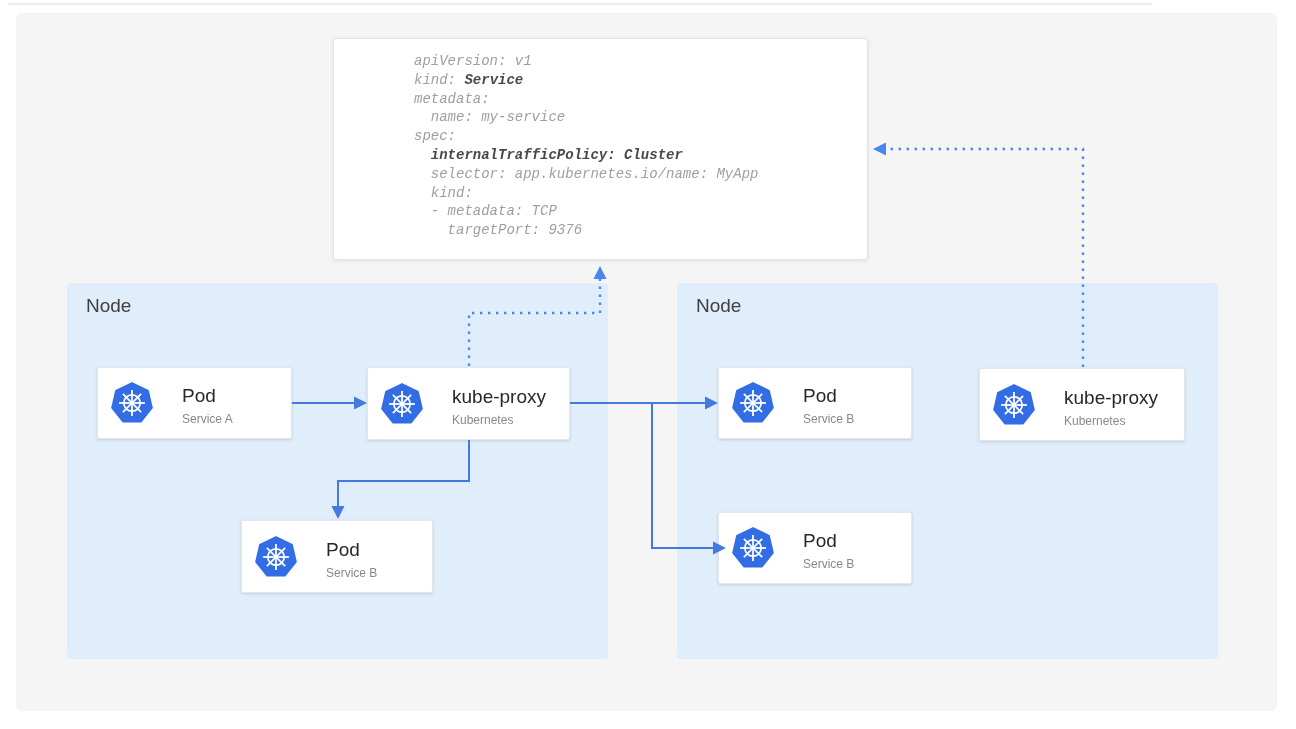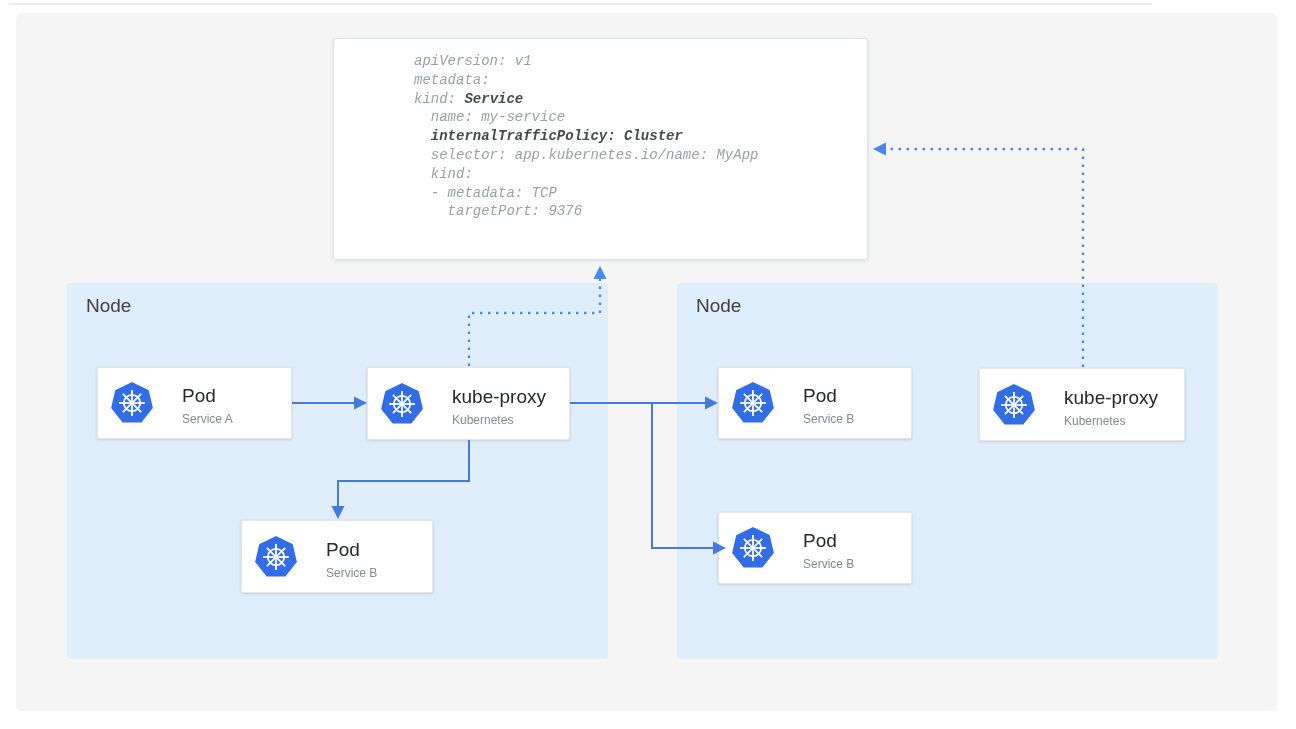--- a/index.html
+++ b/index.html
@@ -41,23 +41,24 @@
 </style>
 </head>
 <body>
 
 <div id="stage">
   <div class="top-rule"></div>
   <div class="panel"></div>
 
   <div class="code-panel">
     <div class="code-line"><span>apiVersion: v1</span><span class="b"></span></div>
+    <div class="code-line"><span>kind: </span><span class="b">Service</span></div>
     <div class="code-line"><span>metadata:</span><span class="b"></span></div>
-    <div class="code-line"><span>kind: </span><span class="b">Service</span></div>
     <div class="code-line"><span>  name: my-service</span><span class="b"></span></div>
+    <div class="code-line"><span>spec:</span><span class="b"></span></div>
     <div class="code-line"><span>  </span><span class="b">internalTrafficPolicy: Cluster</span></div>
     <div class="code-line"><span>  selector: app.kubernetes.io/name: MyApp</span><span class="b"></span></div>
     <div class="code-line"><span>  kind:</span><span class="b"></span></div>
     <div class="code-line"><span>  - metadata: TCP</span><span class="b"></span></div>
     <div class="code-line"><span>    targetPort: 9376</span><span class="b"></span></div>
   </div>
 
   <div class="node" id="node-left">
     <div class="node-label">Node</div>
   </div>

